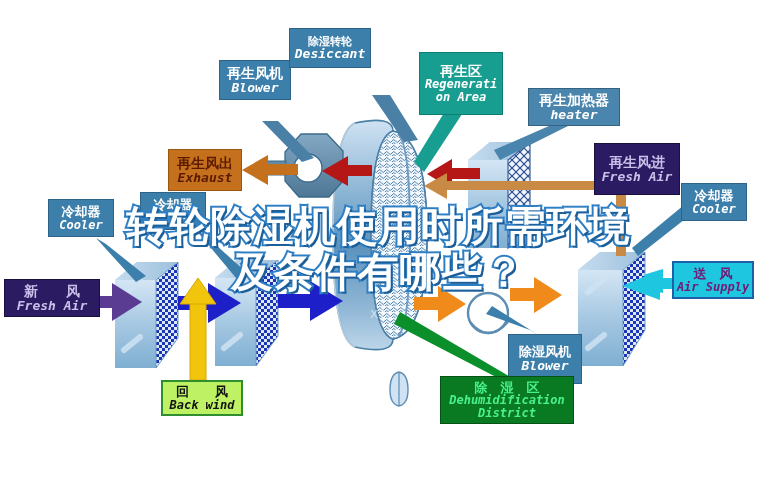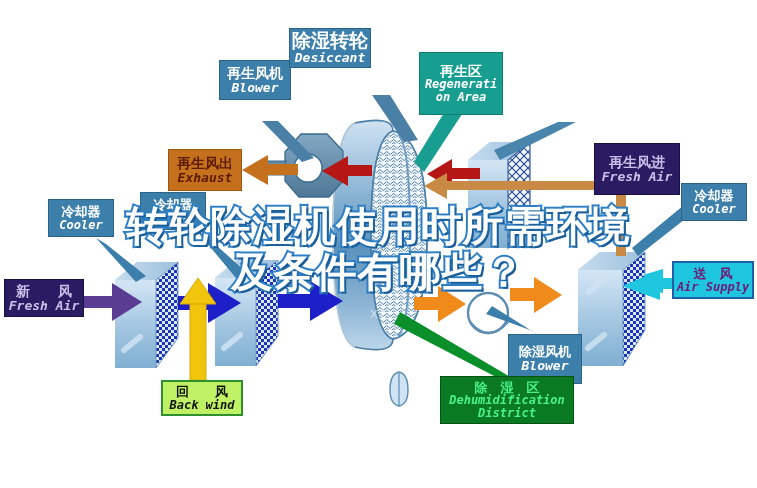--- a/index.html
+++ b/index.html
@@ -274,30 +274,34 @@
 
     <text x="370" y="318" class="wmtext" fill="#ffffff" opacity="0.5" font-family="DejaVu Sans, sans-serif" font-size="14" letter-spacing="2">xt</text>
   </svg>
 
   <div class="lbl b-blue" style="left:219px;top:60px;width:72px;height:40px;">
     <span class="cn" style="font-size:14px;">再生风机</span>
     <span class="en" style="font-size:13px;">Blower</span>
   </div>
 
   <div class="lbl b-blue" style="left:289px;top:28px;width:82px;height:40px;">
-    <span class="cn" style="font-size:19px;">除湿转轮</span>
+    <span class="cn" style="font-size:11px;">除湿转轮</span>
     <span class="en" style="font-size:13px;">Desiccant</span>
   </div>
 
   <div class="lbl b-teal" style="left:419px;top:52px;width:84px;height:63px;">
     <span class="cn" style="font-size:14px;">再生区</span>
     <span class="en" style="font-size:12px;">Regenerati
 on Area</span>
   </div>
 
+  <div class="lbl b-blue2" style="left:528px;top:88px;width:92px;height:38px;">
+    <span class="cn" style="font-size:14px;">再生加热器</span>
+    <span class="en" style="font-size:13px;">heater</span>
+  </div>
 
   <div class="lbl b-purple" style="left:594px;top:143px;width:86px;height:52px;">
     <span class="cn" style="font-size:14px;">再生风进</span>
     <span class="en" style="font-size:13px;">Fresh Air</span>
   </div>
 
   <div class="lbl b-orange" style="left:168px;top:149px;width:74px;height:42px;">
     <span class="cn" style="font-size:14px;">再生风出</span>
     <span class="en" style="font-size:13px;">Exhaust</span>
   </div>
@@ -310,21 +314,21 @@
   <div class="lbl b-blue" style="left:140px;top:192px;width:66px;height:38px;">
     <span class="cn" style="font-size:13px;">冷却器</span>
     <span class="en" style="font-size:12px;">Cooler</span>
   </div>
 
   <div class="lbl b-blue" style="left:681px;top:183px;width:66px;height:38px;">
     <span class="cn" style="font-size:13px;">冷却器</span>
     <span class="en" style="font-size:12px;">Cooler</span>
   </div>
 
-  <div class="lbl b-purple" style="left:4px;top:279px;width:80px;height:38px;">
+  <div class="lbl b-purple" style="left:4px;top:279px;width:96px;height:38px;">
     <span class="cn" style="font-size:14px;">新　　风</span>
     <span class="en" style="font-size:13px;">Fresh Air</span>
   </div>
 
   <div class="lbl b-yellow" style="left:161px;top:380px;width:82px;height:36px;">
     <span class="cn" style="font-size:13px;">回　　风</span>
     <span class="en" style="font-size:12px;">Back wind</span>
   </div>
 
   <div class="lbl b-blue" style="left:508px;top:334px;width:74px;height:50px;">

